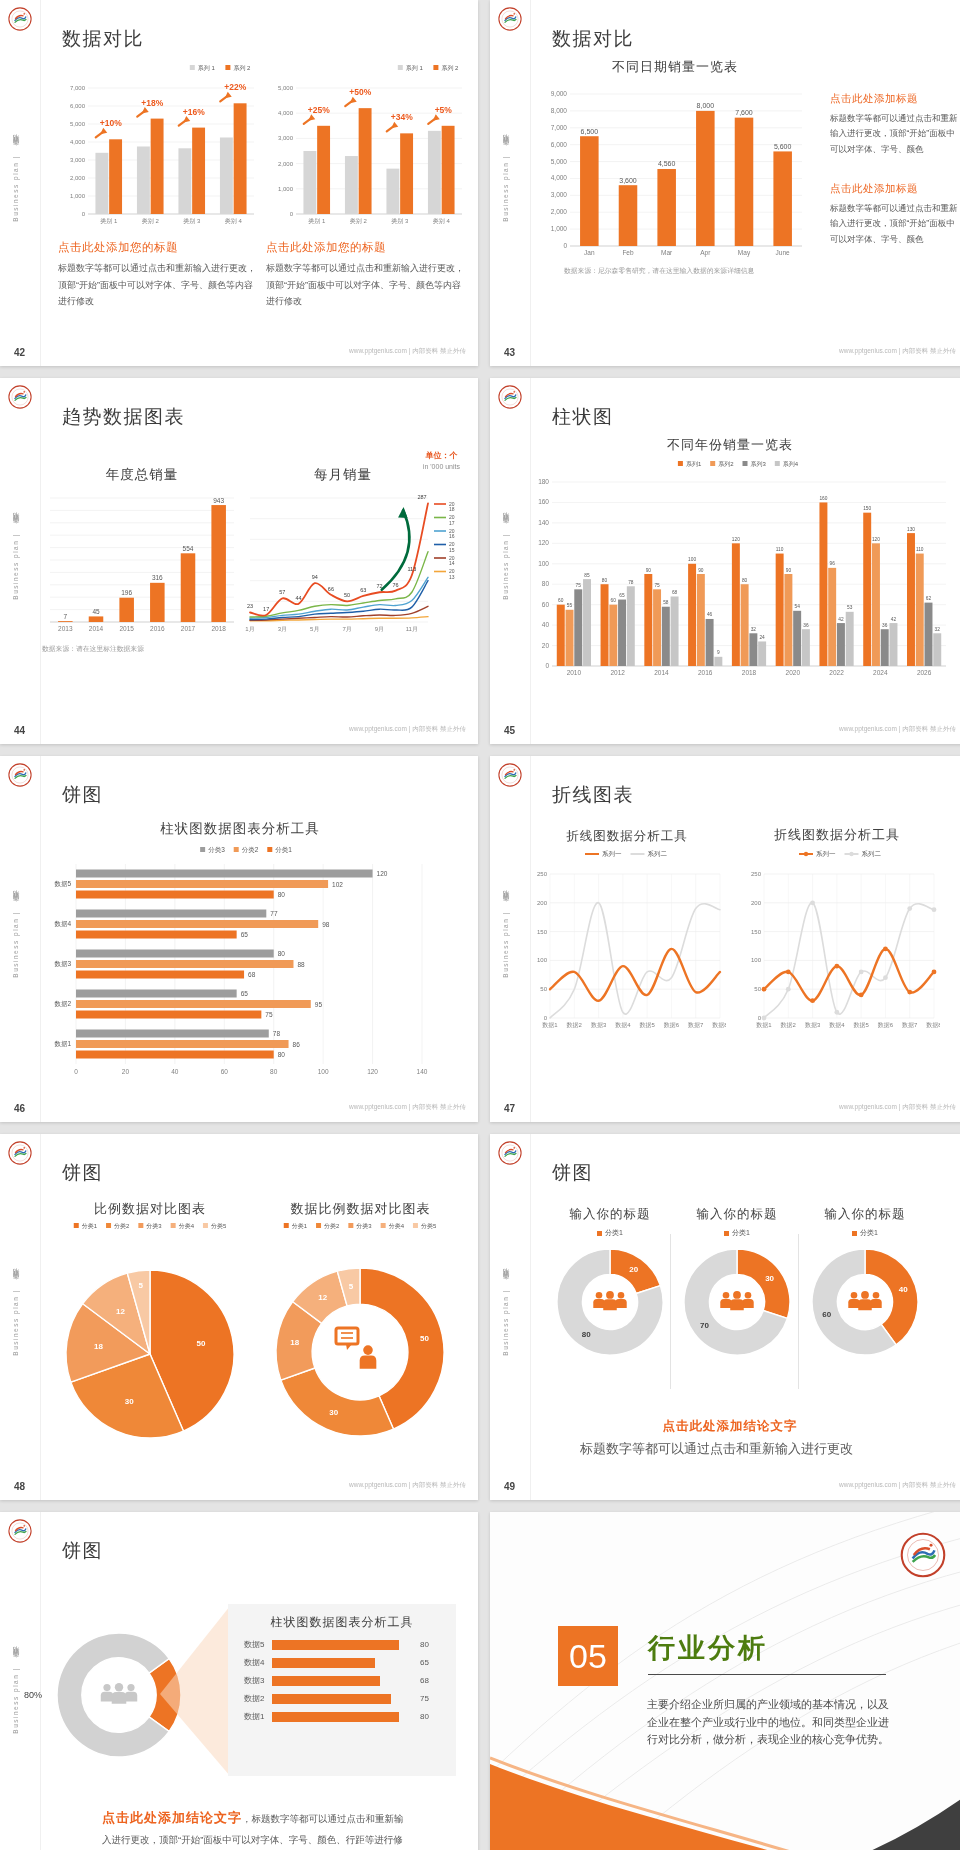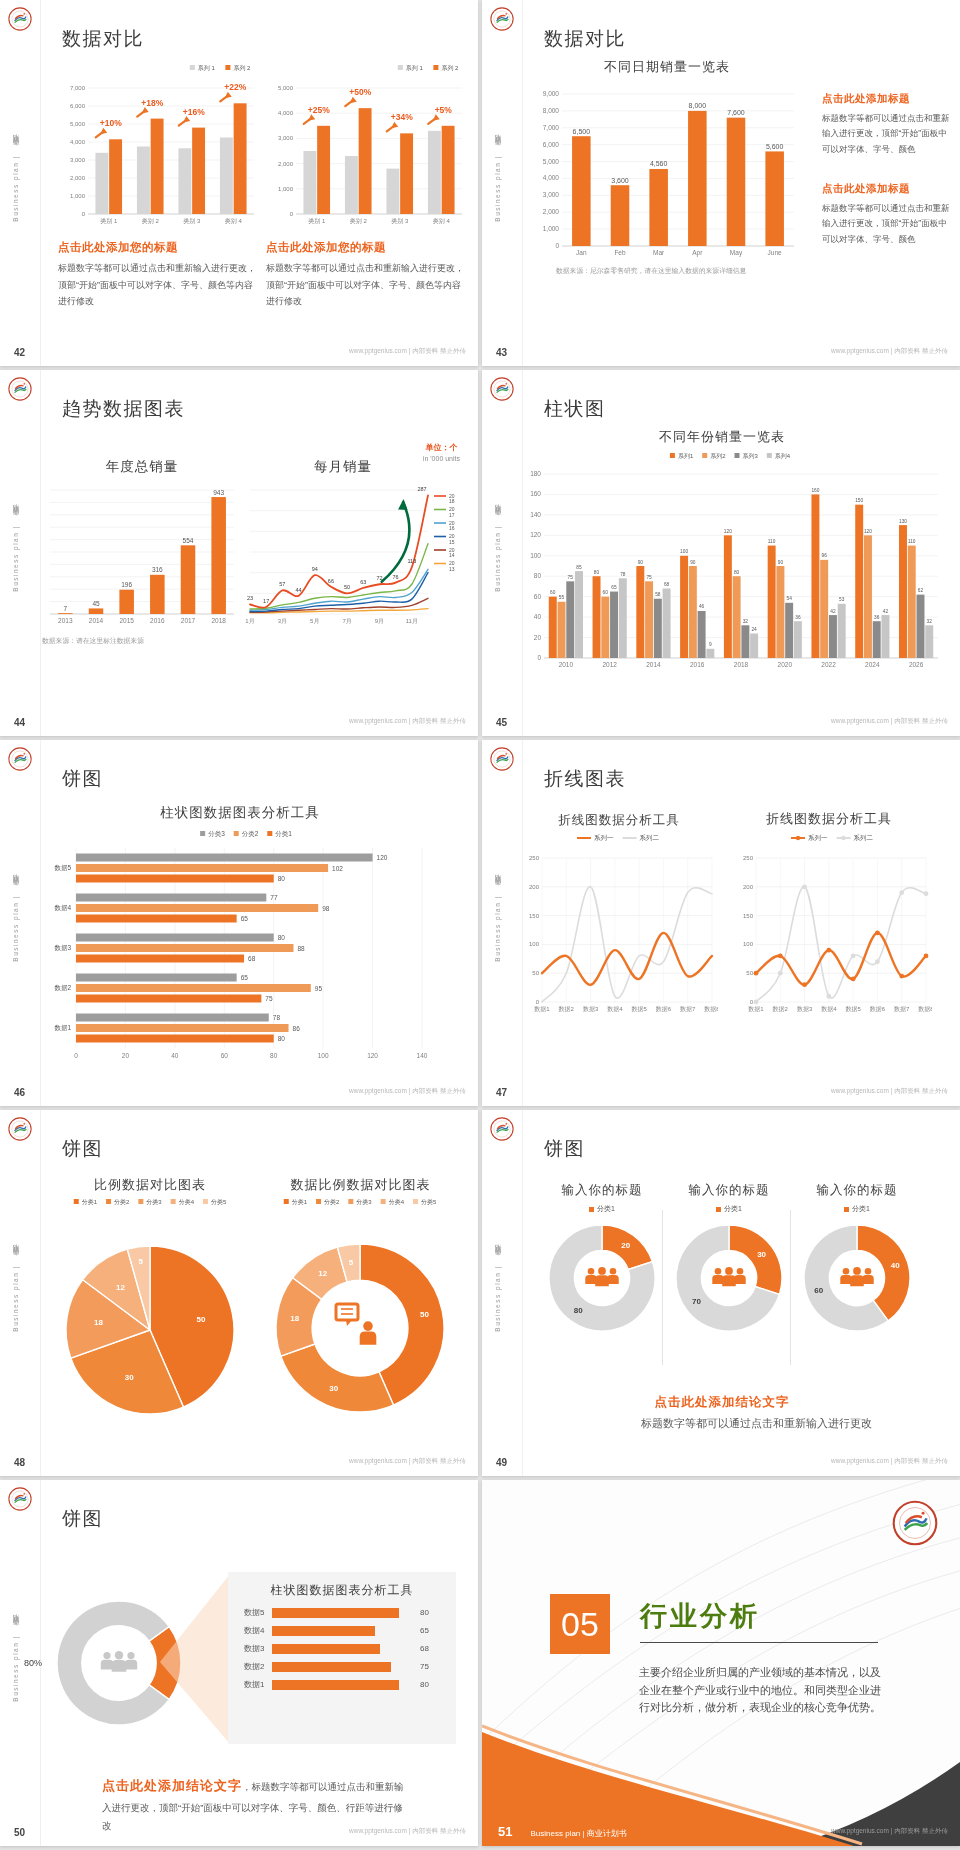--- a/index.html
+++ b/index.html
@@ -1,42 +1,42 @@
 <!DOCTYPE html>
 <html><head>
 <meta charset="utf-8">
 <style>
   html,body{margin:0;padding:0;}
   body{background:#e4e4e4;font-family:"Liberation Sans","DejaVu Sans",sans-serif;}
-  .page{width:960px;height:1850px;display:grid;grid-template-columns:478px 478px;grid-template-rows:repeat(5,366px);gap:4px;background:#e4e4e4;}
+  .page{width:960px;height:1850px;display:grid;grid-template-columns:478px 478px;grid-template-rows:repeat(5,366px);gap:12px;background:#e4e4e4;}
   .slide{position:relative;background:#ffffff;overflow:hidden;box-shadow:0 1px 3px rgba(0,0,0,.15);}
   .strip{position:absolute;top:0;left:0;bottom:0;width:40px;border-right:1px solid #f0f0f0;background:#fff;}
   .logo{position:absolute;top:7px;left:8px;width:24px;height:24px;}
   .logo-lg{position:absolute;top:20px;right:22px;width:46px;height:46px;z-index:5;}
   .vtext{position:absolute;left:12px;top:50%;transform:translateY(-50%) rotate(180deg);writing-mode:vertical-rl;font-size:6.5px;color:#9b9b9b;letter-spacing:1.5px;white-space:nowrap;}
   .slide-title{position:absolute;left:62px;top:26px;font-size:19px;color:#3d3d3d;letter-spacing:1.5px;font-weight:500;margin:0;}
   .pagenum{position:absolute;left:14px;bottom:8px;font-size:10px;font-weight:bold;color:#454545;}
   .site{position:absolute;right:12px;bottom:10px;font-size:6.5px;color:#b8b8b8;}
   .chart{position:absolute;}
   .chart svg{display:block;}
   .c-title{position:absolute;font-size:13px;color:#404040;text-align:center;letter-spacing:1px;}
   .blk{position:absolute;}
-  .blk-h{color:#ed6420;font-size:11.5px;font-weight:bold;margin:0 0 5px 0;letter-spacing:0.5px;}
+  .blk-h{color:#ed6420;font-size:11.5px;font-weight:normal;margin:0 0 5px 0;letter-spacing:0.5px;}
   .blk-p{font-size:9px;color:#595959;line-height:1.85;margin:0;}
   .blk-h.sm{font-size:10.5px;}
   .blk-p.sm{font-size:8.5px;line-height:1.8;}
   .src{position:absolute;font-size:6.8px;color:#9a9a9a;}
   .unit{position:absolute;right:18px;top:72px;text-align:center;line-height:1.5;}
   .unit b{display:block;font-size:8px;color:#e8561e;font-weight:bold;}
   .unit span{display:block;font-size:7px;color:#8f8f8f;}
   .mini-legend{position:absolute;font-size:7px;color:#595959;text-align:center;}
   .sw{display:inline-block;width:5px;height:5px;background:#ed7424;margin-right:3px;vertical-align:middle;}
   .vdiv{position:absolute;width:1px;background:#e3e3e3;}
   .concl-h{position:absolute;text-align:center;color:#ed6420;font-weight:bold;font-size:12.5px;letter-spacing:1px;}
-  .concl-p{position:absolute;text-align:right;font-size:11px;color:#595959;}
+  .concl-p{position:absolute;text-align:left;font-size:13px;color:#595959;}
   .d-label{position:absolute;font-size:9px;font-weight:normal;color:#404040;}
   .d-label.white{color:#ffffff;padding-left:42px;}
   .panel{position:absolute;background:#f4f4f4;}
   .panel-title{font-size:12px;color:#404040;text-align:center;margin:10px 0 8px 0;letter-spacing:1px;}
   .rowbar{display:flex;align-items:center;margin:0 16px 7px 16px;}
   .rb-label{font-size:8px;color:#595959;width:28px;flex:none;}
   .rb-track{flex:1;height:10px;position:relative;}
   .rb-fill{display:block;height:10px;background:#ed7424;}
   .rb-val{font-size:8px;color:#595959;width:20px;text-align:left;padding-left:5px;flex:none;}
   .s50-concl{position:absolute;left:102px;top:294px;width:310px;font-size:9.5px;color:#595959;line-height:1.9;}

